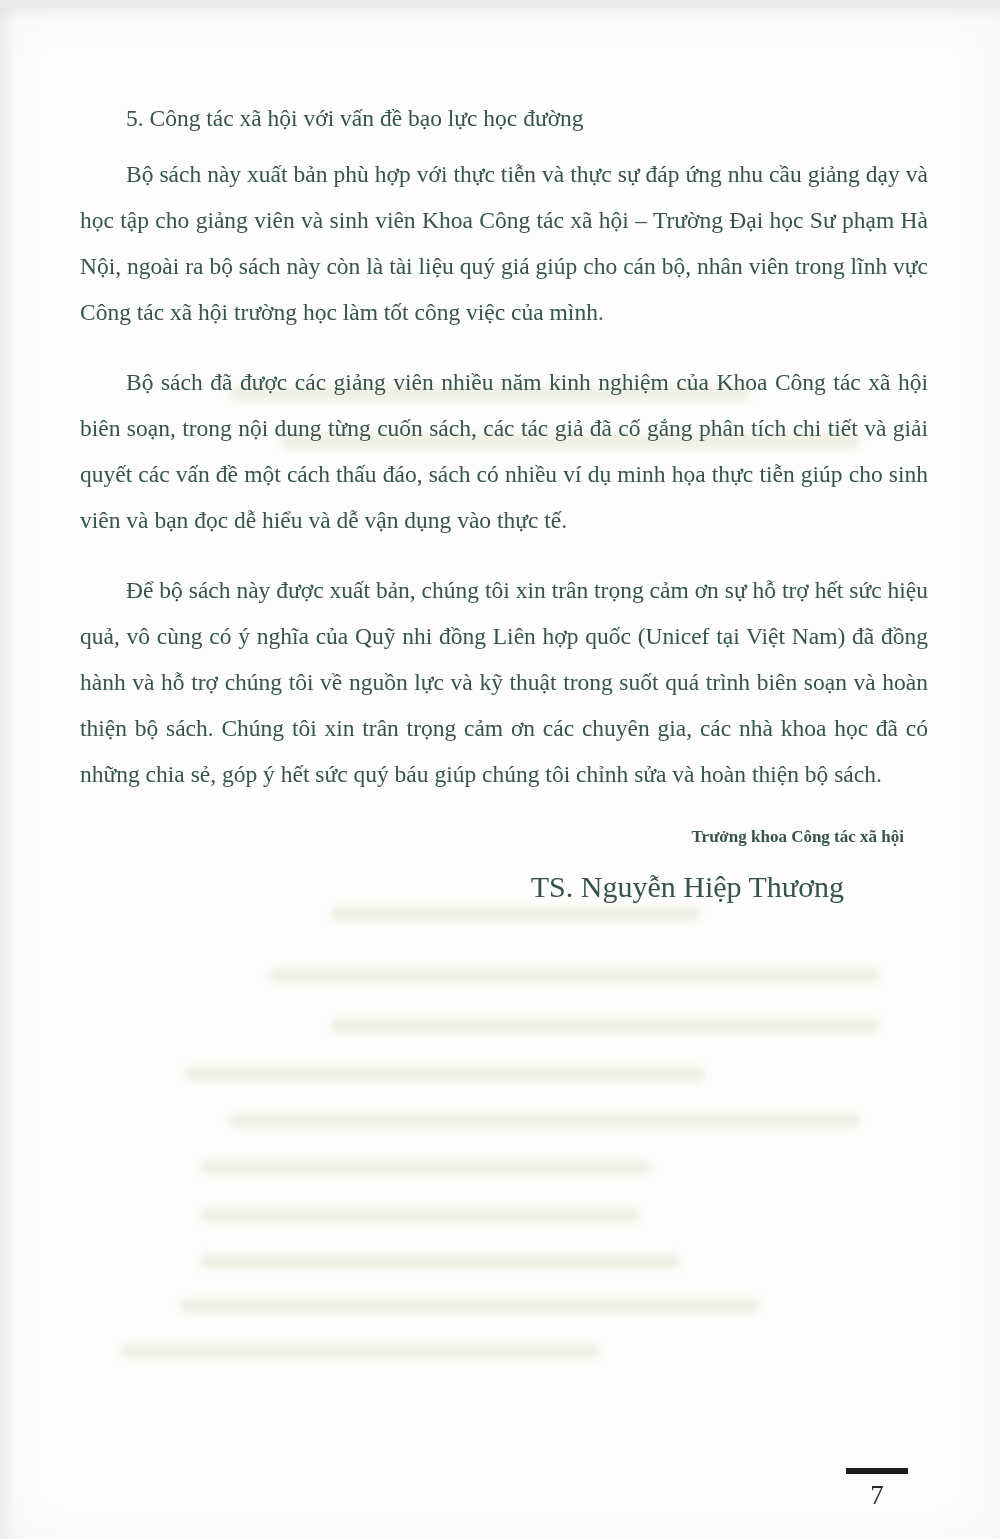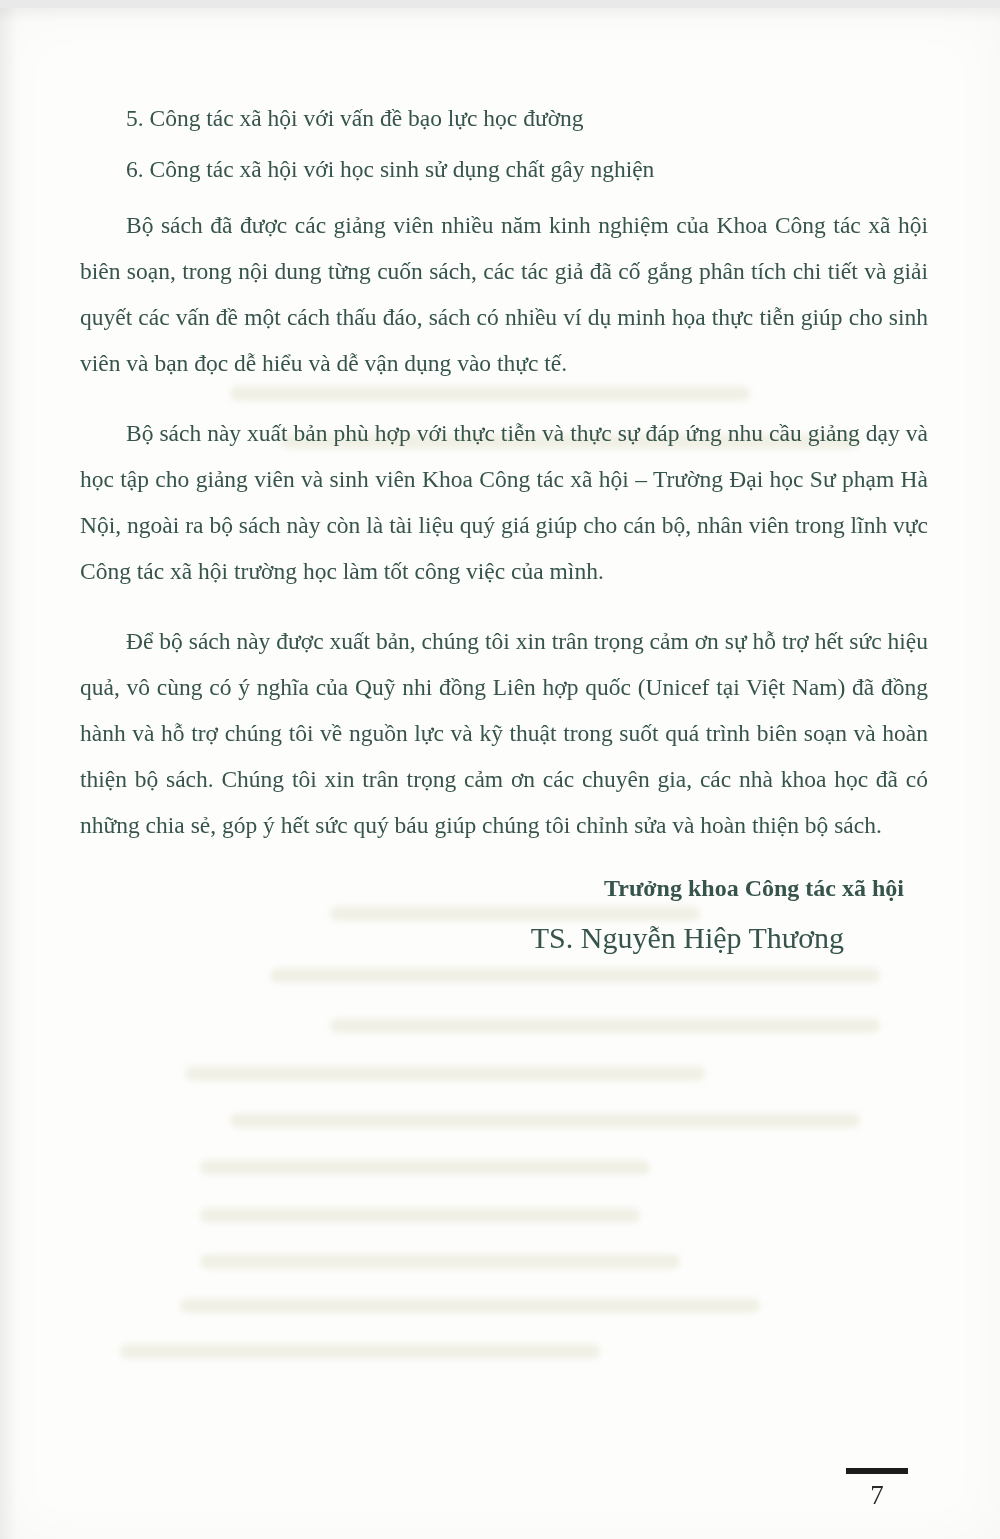--- a/index.html
+++ b/index.html
@@ -51,21 +51,21 @@
   }
   .para:first-of-type {
     margin-top: 10px;
   }
   .signature {
     margin-top: 18px;
     text-align: right;
   }
   .sig-title {
     margin: 0 24px 18px 0;
-    font-size: 24px;
+    font-size: 17px;
     font-weight: bold;
     line-height: 32px;
   }
   .sig-name {
     margin: 0 84px 0 0;
     font-size: 30px;
     line-height: 32px;
   }
   
   .ghost-layer {
@@ -117,24 +117,23 @@
     <div class="g" style="top:1152px; left:200px; width:450px;"></div>
     <div class="g" style="top:1200px; left:200px; width:440px;"></div>
     <div class="g" style="top:1246px; left:200px; width:480px;"></div>
     <div class="g" style="top:1290px; left:180px; width:580px;"></div>
     <div class="g" style="top:1336px; left:120px; width:480px;"></div>
   </div>
 
   <div class="content">
 
     <p class="list-item">5. Công tác xã hội với vấn đề bạo lực học đường</p>
-    <p class="list-item">6. Công tác xã hội với học sinh sử dụng chất gây nghiện</p>
 
+    <p class="para">Bộ sách này xuất bản phù hợp với thực tiễn và thực sự đáp ứng nhu cầu giảng dạy và học tập cho giảng viên và sinh viên Khoa Công tác xã hội – Trường Đại học Sư phạm Hà Nội, ngoài ra bộ sách này còn là tài liệu quý giá giúp cho cán bộ, nhân viên trong lĩnh vực Công tác xã hội trường học làm tốt công việc của mình.</p>
     <p class="para">Bộ sách đã được các giảng viên nhiều năm kinh nghiệm của Khoa Công tác xã hội biên soạn, trong nội dung từng cuốn sách, các tác giả đã cố gắng phân tích chi tiết và giải quyết các vấn đề một cách thấu đáo, sách có nhiều ví dụ minh họa thực tiễn giúp cho sinh viên và bạn đọc dễ hiểu và dễ vận dụng vào thực tế.</p>
-    <p class="para">Bộ sách này xuất bản phù hợp với thực tiễn và thực sự đáp ứng nhu cầu giảng dạy và học tập cho giảng viên và sinh viên Khoa Công tác xã hội – Trường Đại học Sư phạm Hà Nội, ngoài ra bộ sách này còn là tài liệu quý giá giúp cho cán bộ, nhân viên trong lĩnh vực Công tác xã hội trường học làm tốt công việc của mình.</p>
     <p class="para">Để bộ sách này được xuất bản, chúng tôi xin trân trọng cảm ơn sự hỗ trợ hết sức hiệu quả, vô cùng có ý nghĩa của Quỹ nhi đồng Liên hợp quốc (Unicef tại Việt Nam) đã đồng hành và hỗ trợ chúng tôi về nguồn lực và kỹ thuật trong suốt quá trình biên soạn và hoàn thiện bộ sách. Chúng tôi xin trân trọng cảm ơn các chuyên gia, các nhà khoa học đã có những chia sẻ, góp ý hết sức quý báu giúp chúng tôi chỉnh sửa và hoàn thiện bộ sách.</p>
 
     <div class="signature">
       <p class="sig-title">Trưởng khoa Công tác xã hội</p>
       <p class="sig-name">TS. Nguyễn Hiệp Thương</p>
     </div>
 
   </div>
 
   <div class="footer-mark"></div>

